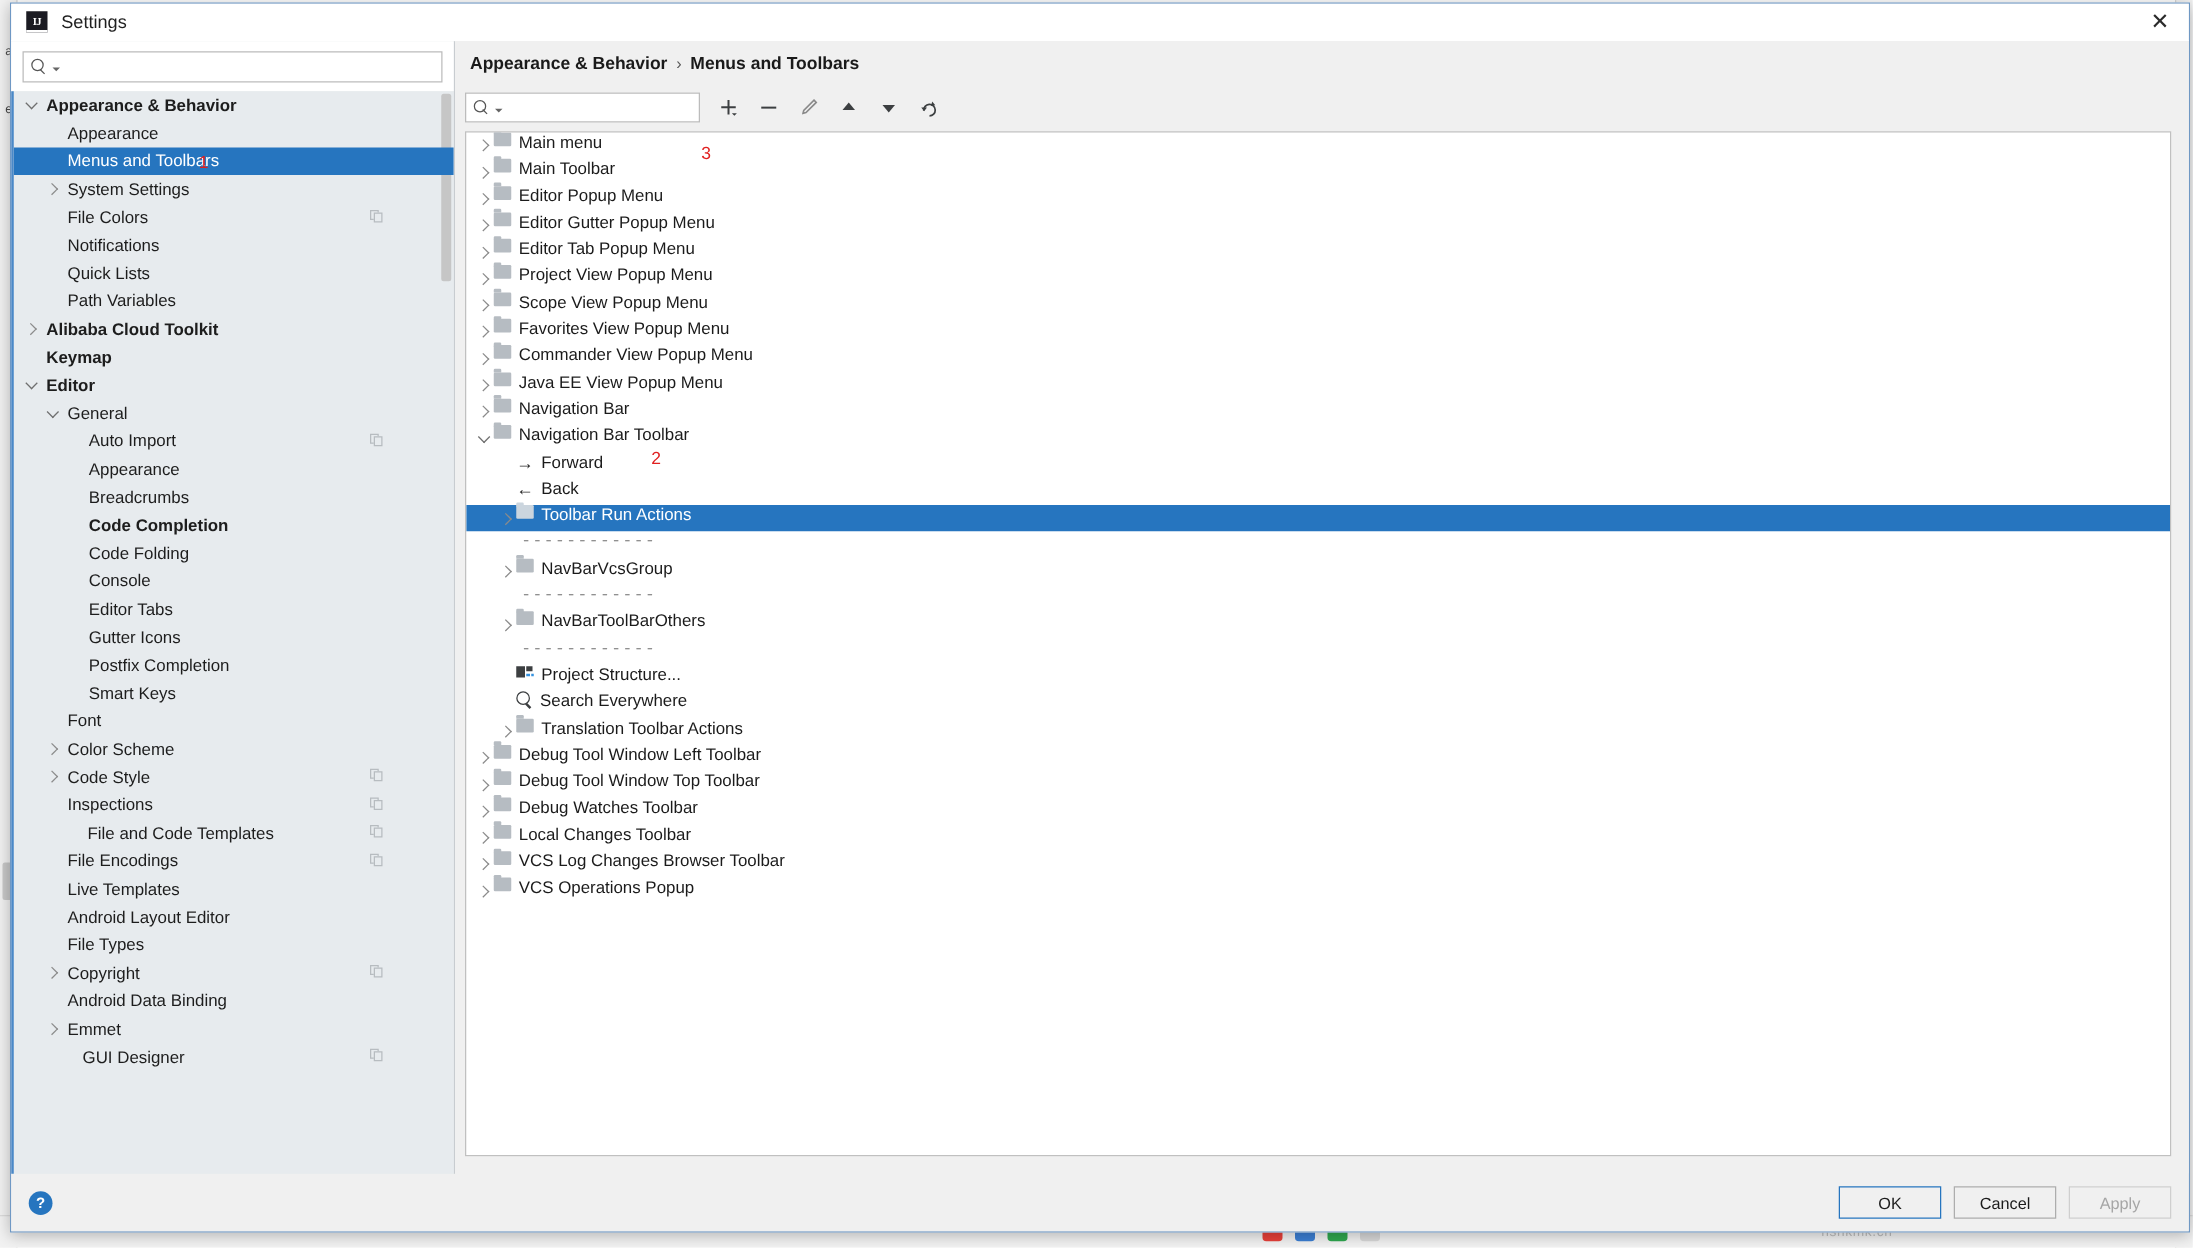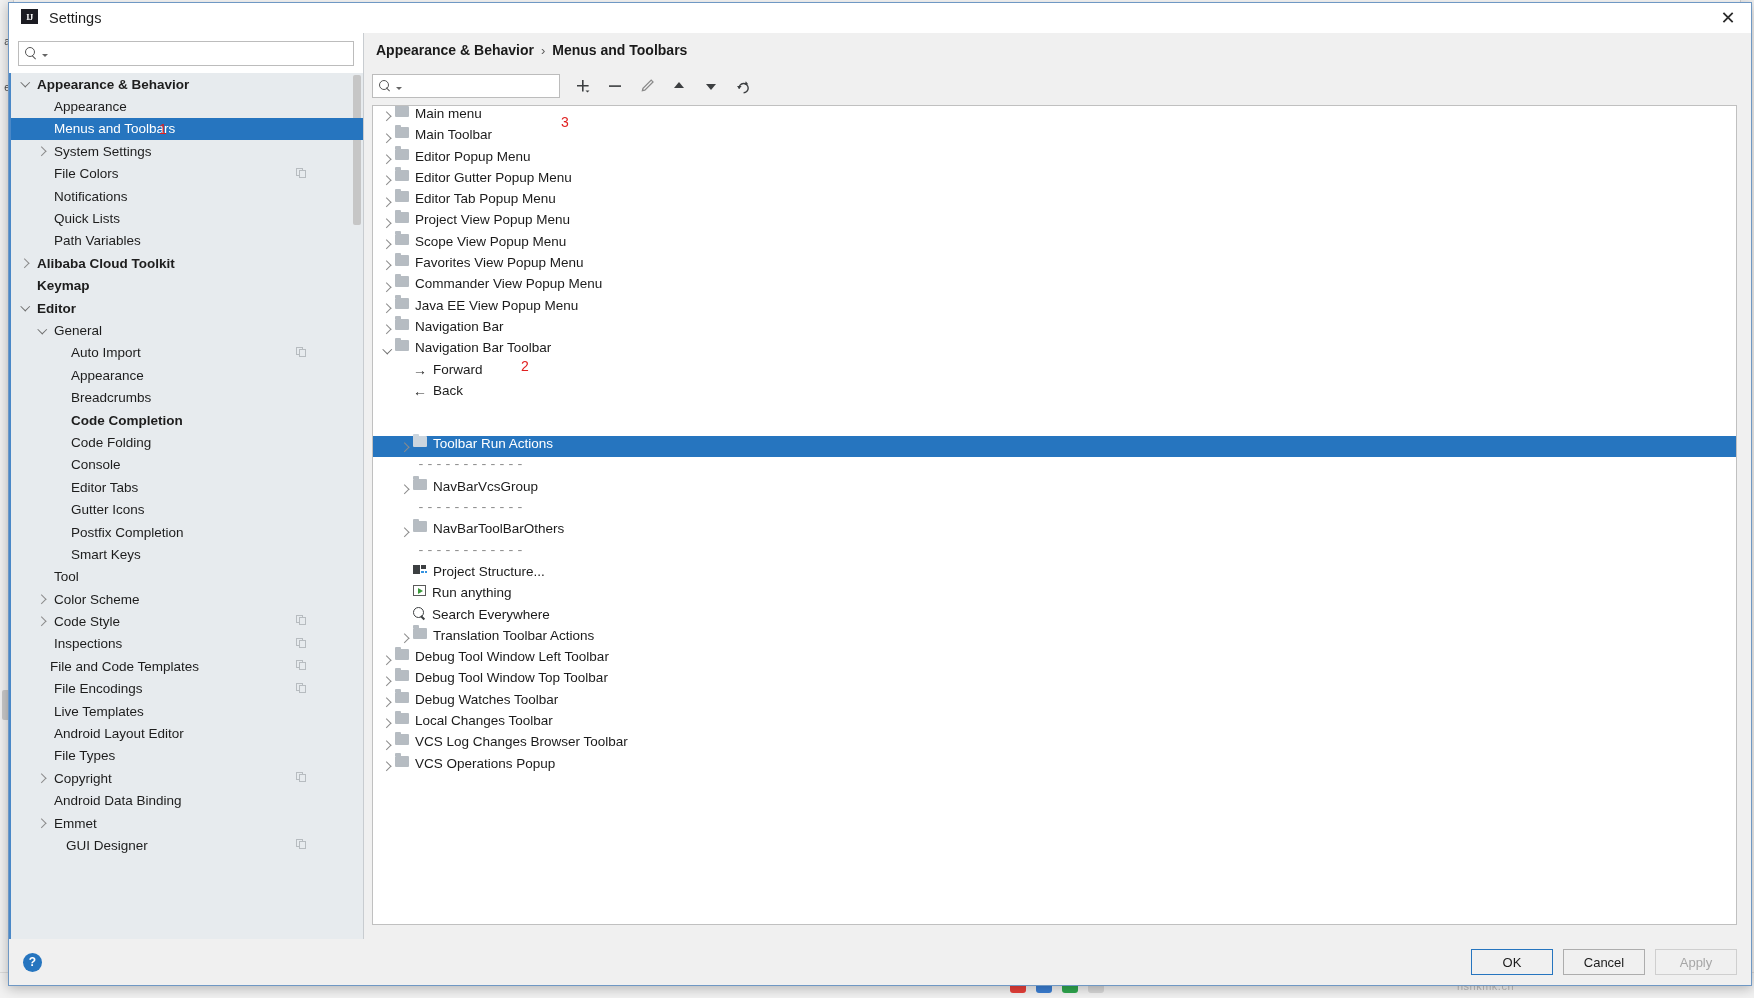--- a/index.html
+++ b/index.html
@@ -234,21 +234,21 @@
     overflow: hidden;
     position: relative;
     min-height: 0;
   }
   .rt-row {
     height: 21.3px;
     display: flex; 
     font-size: 13.5px; color: #1b1b1b;
     white-space: nowrap; cursor: pointer;
   }
-  .rt-row.sel { background: #2675bf; color: #ffffff; margin-top: 32px; }
+  .rt-row.sel { background: #2675bf; color: #ffffff; }
   .folder {
     width: 14px; height: 11px; flex: 0 0 14px;
     background: #b6bcc2; border-radius: 1px;
     position: relative; margin-right: 6px;
   }
   .folder::before {
     content: ""; position: absolute; left: 0; top: -2.5px;
     width: 6px; height: 3px; background: #b6bcc2; border-radius: 1px 1px 0 0;
   }
   .rt-row.sel .folder, .rt-row.sel .folder::before { background: #cbd5de; }
@@ -448,21 +448,21 @@
           <div class="tree-row">
             <span class="arrow" style="margin-left: 40px;"></span>
             <span style="margin-left: 4px;">Postfix Completion</span>
           </div>
           <div class="tree-row">
             <span class="arrow" style="margin-left: 40px;"></span>
             <span style="margin-left: 4px;">Smart Keys</span>
           </div>
           <div class="tree-row">
             <span class="arrow" style="margin-left: 23px;"></span>
-            <span style="margin-left: 4px;">Tool</span>
+            <span style="margin-left: 4px;">Font</span>
           </div>
           <div class="tree-row">
             <span class="arrow right" style="margin-left: 23px;"></span>
             <span style="margin-left: 4px;">Color Scheme</span>
           </div>
           <div class="tree-row">
             <span class="arrow right" style="margin-left: 23px;"></span>
             <span style="margin-left: 4px;">Code Style</span>
             <span class="copy-ico">
               <i></i>
@@ -472,21 +472,21 @@
           <div class="tree-row">
             <span class="arrow" style="margin-left: 23px;"></span>
             <span style="margin-left: 4px;">Inspections</span>
             <span class="copy-ico">
               <i></i>
               <i></i>
             </span>
           </div>
           <div class="tree-row">
             <span class="arrow" style="margin-left: 23px;"></span>
-            <span style="margin-left: 0; text-align: center;">File and Code Templates</span>
+            <span style="margin-left: 20px; text-align: center;">File and Code Templates</span>
             <span class="copy-ico">
               <i></i>
               <i></i>
             </span>
           </div>
           <div class="tree-row">
             <span class="arrow" style="margin-left: 23px;"></span>
             <span style="margin-left: 4px;">File Encodings</span>
             <span class="copy-ico">
               <i></i>
@@ -688,25 +688,20 @@
               <span class="ps-ico">
                 <span class="b1"></span>
                 <span class="b2"></span>
                 <span class="b3"></span>
                 <span class="b4"></span>
               </span>
               <span>Project Structure...</span>
             </div>
             <div class="rt-row">
               <span class="arrow" style="margin-left: 24px;"></span>
-              <span class="run-ico"></span>
-              <span>Run anything</span>
-            </div>
-            <div class="rt-row">
-              <span class="arrow" style="margin-left: 24px;"></span>
               <span class="se-ico"></span>
               <span>Search Everywhere</span>
             </div>
             <div class="rt-row">
               <span class="arrow right" style="margin-left: 24px;"></span>
               <span class="folder"></span>
               <span>Translation Toolbar Actions</span>
             </div>
             <div class="rt-row">
               <span class="arrow right" style="margin-left: 6px;"></span>

